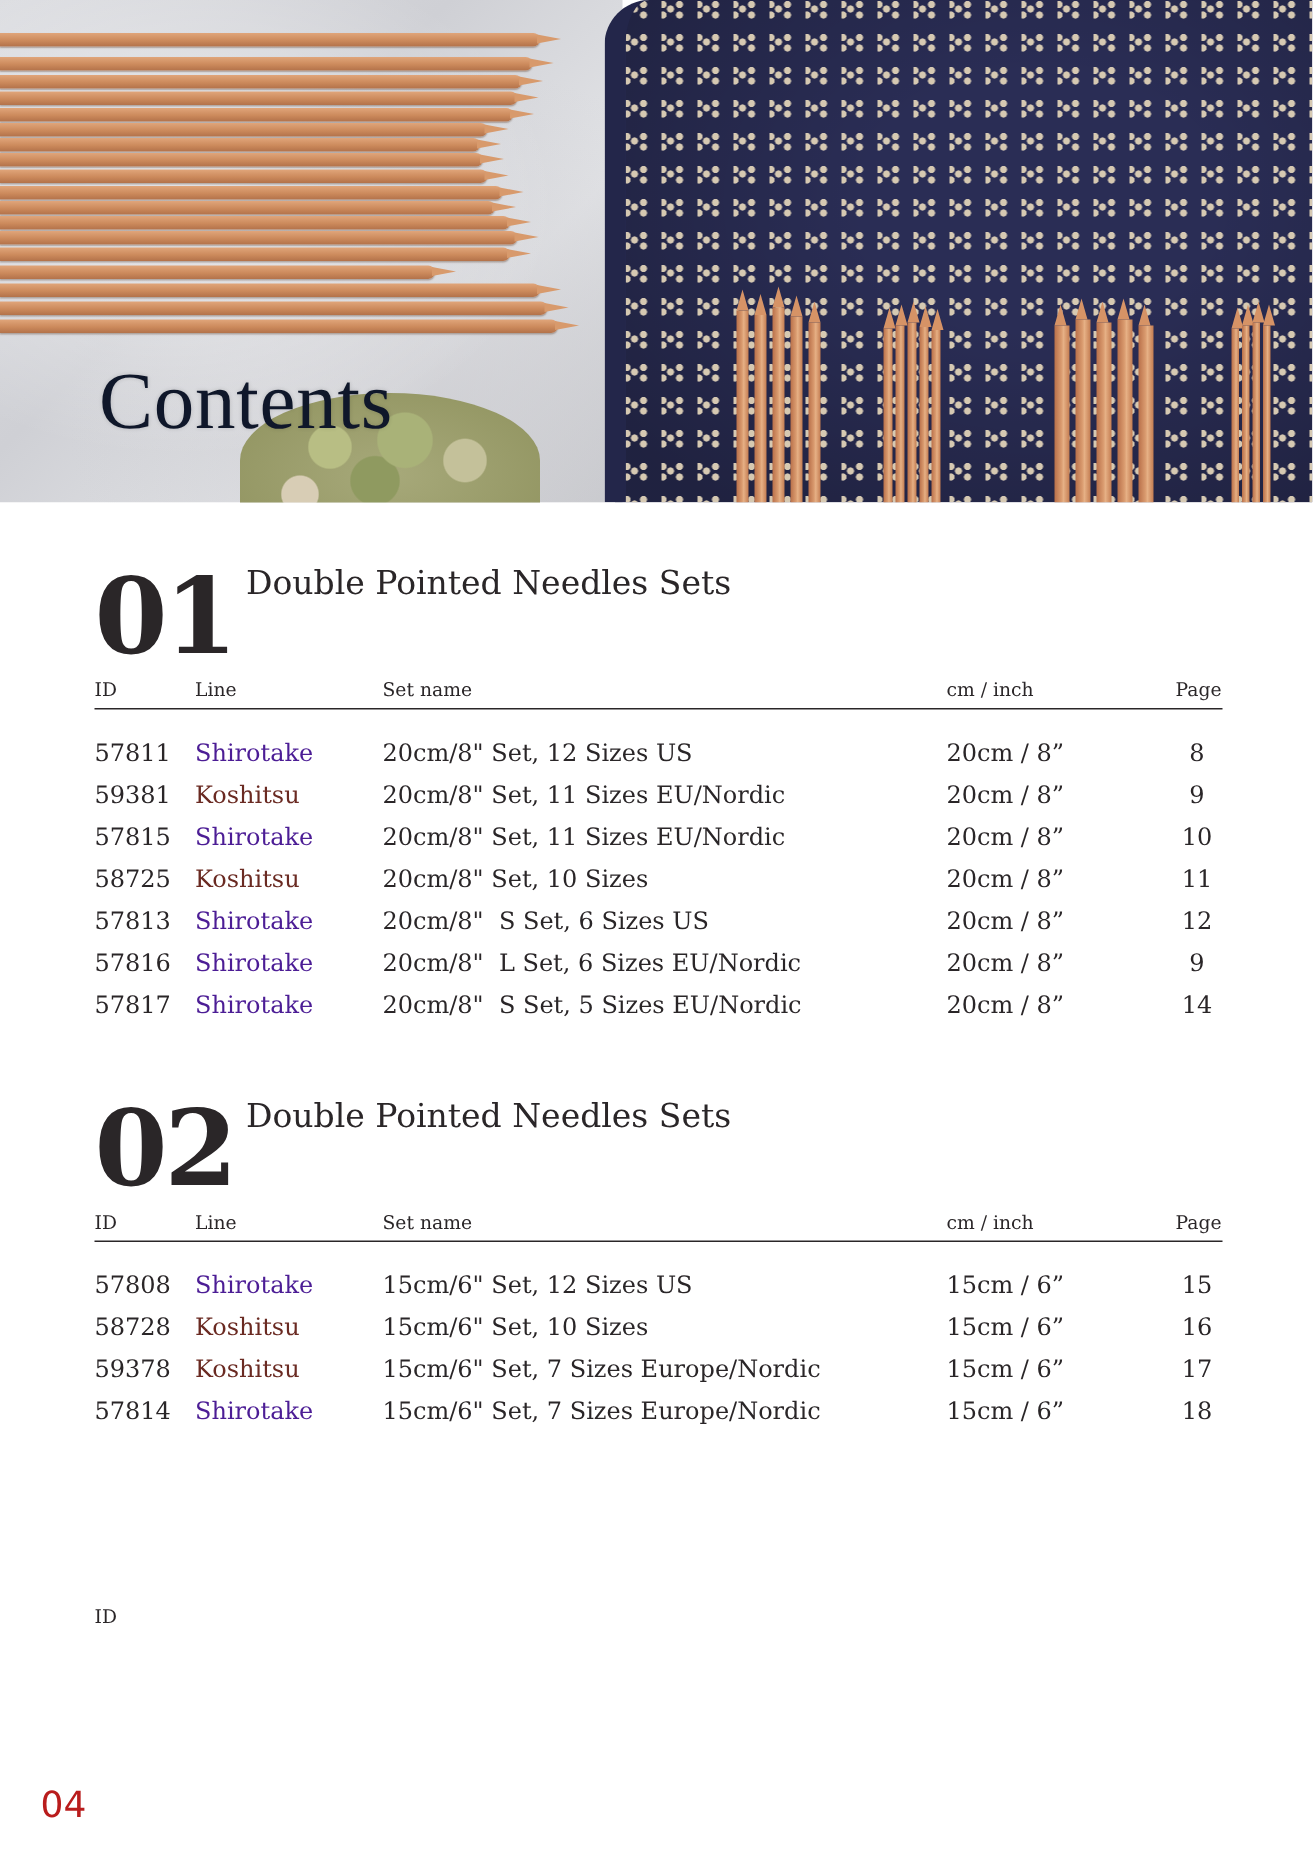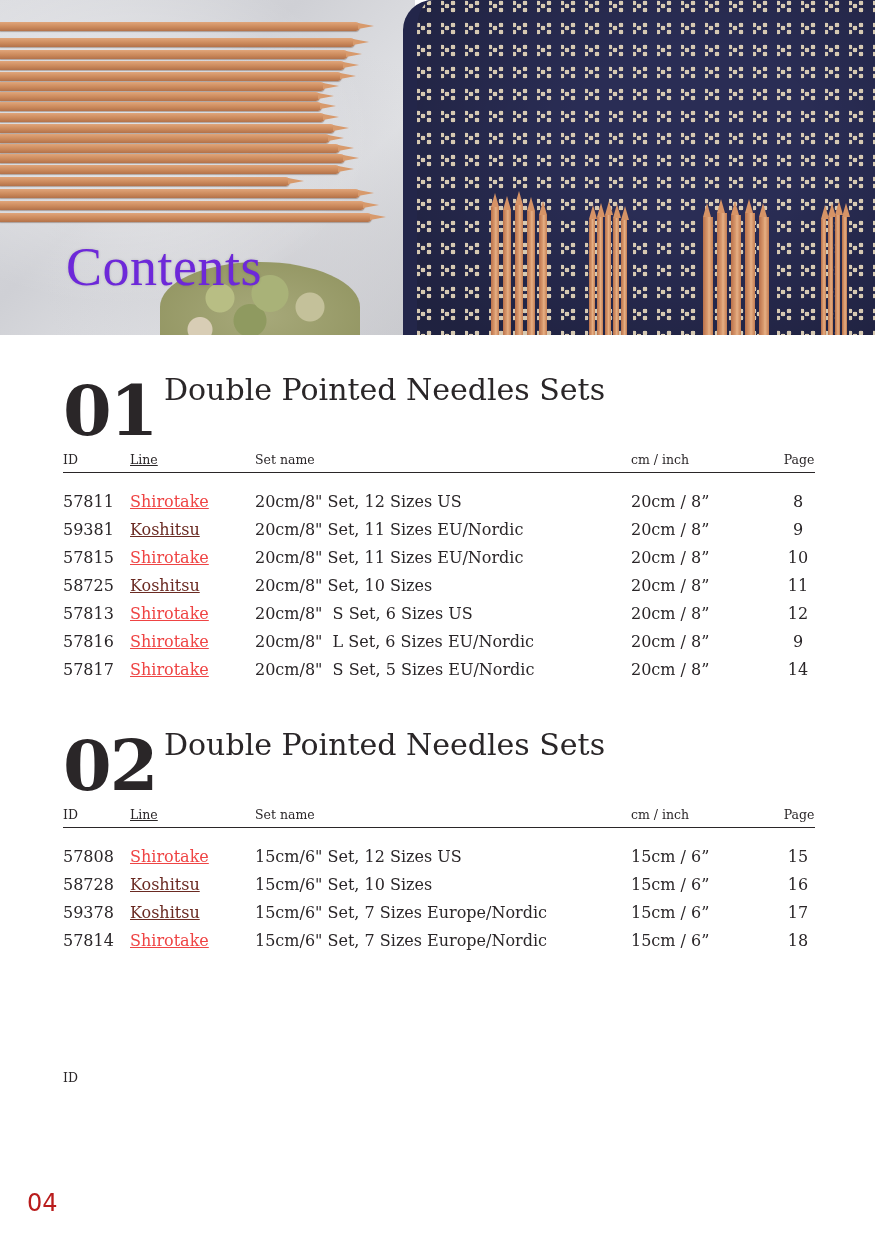--- a/index.html
+++ b/index.html
@@ -35,39 +35,39 @@
         radial-gradient(circle at 1px 3px, #d6c9b2 0 2.2px, transparent 2.6px),
         radial-gradient(circle at 1px 10px, #d6c9b2 0 2.2px, transparent 2.6px),
         radial-gradient(ellipse at 60% 40%, rgba(0,0,0,0) 30%, rgba(0,0,0,0.25) 90%);
       background-size: 24px 22px, 24px 22px, 24px 22px, 24px 22px, 24px 22px, 100% 100%;
       border-left: 14px solid #23264a; box-sizing: border-box; border-radius: 30px 0 0 0; }
     .needle-v { position: absolute; bottom: 0; width: 8px;
       background: linear-gradient(90deg, #b9704a 0%, #d99a6e 45%, #e6b085 60%, #c47d52 100%); }
     .needle-v::before { content: ""; position: absolute; top: -14px; left: 0;
       border-bottom: 14px solid #d69366; border-left: 4px solid transparent; border-right: 4px solid transparent; }
     .hero-title { position: absolute; left: 66px; top: 236px; font-family: "Liberation Serif", "DejaVu Serif", serif;
-      font-size: 54px; color: #6d28d9; letter-spacing: 0.5px; text-shadow: 0 0 3px rgba(0,0,0,0.15); }
+      font-size: 54px; color: #0f172a; letter-spacing: 0.5px; text-shadow: 0 0 3px rgba(0,0,0,0.15); }
 
     
     .section { position: absolute; left: 63px; width: 752px; }
     .sec-num { position: absolute; left: 0; top: 0; font-family: "DejaVu Serif", serif; font-weight: bold;
       font-size: 70px; line-height: 62px; color: #2a2628; letter-spacing: -2px; }
     .sec-title { position: absolute; left: 101px; top: 0; font-family: "DejaVu Serif", serif;
-      font-size: 30px; line-height: 32px; color: #2a2628; }
+      font-size: 22px; line-height: 32px; color: #2a2628; }
     .col-header { position: absolute; left: 0; width: 752px; height: 22px; border-bottom: 1.5px solid #2a2628; }
     .col-header span { position: absolute; top: 2px; font-size: 12.5px; color: #2a2628; font-family: "DejaVu Serif", serif; }
     .rows { position: absolute; left: 0; width: 752px; }
     .row { position: relative; height: 28px; font-size: 16px; line-height: 28px; }
     .row span { position: absolute; top: 0; white-space: pre; }
     .c-id { left: 0; }
-    .c-line { left: 67px; text-decoration: underline; }
+    .c-line { left: 67px; }
     .c-set { left: 192px; }
     .c-cm { left: 568px; }
     .c-page { left: 721px; width: 28px; text-align: center; }
-    .line-shirotake { color: #ef4444; }
+    .line-shirotake { color: #4c1d95; }
     .line-koshitsu { color: #6a2a22; }
 
     .footer-id { position: absolute; left: 63px; top: 1070px; font-size: 12.5px; color: #2a2628; }
     .page-num { position: absolute; left: 27px; top: 1189px; font-family: "DejaVu Sans", sans-serif;
       font-size: 24px; color: #b91c1c; }
   </style>
 </head>
 <body>
 
 <div class="hero">

